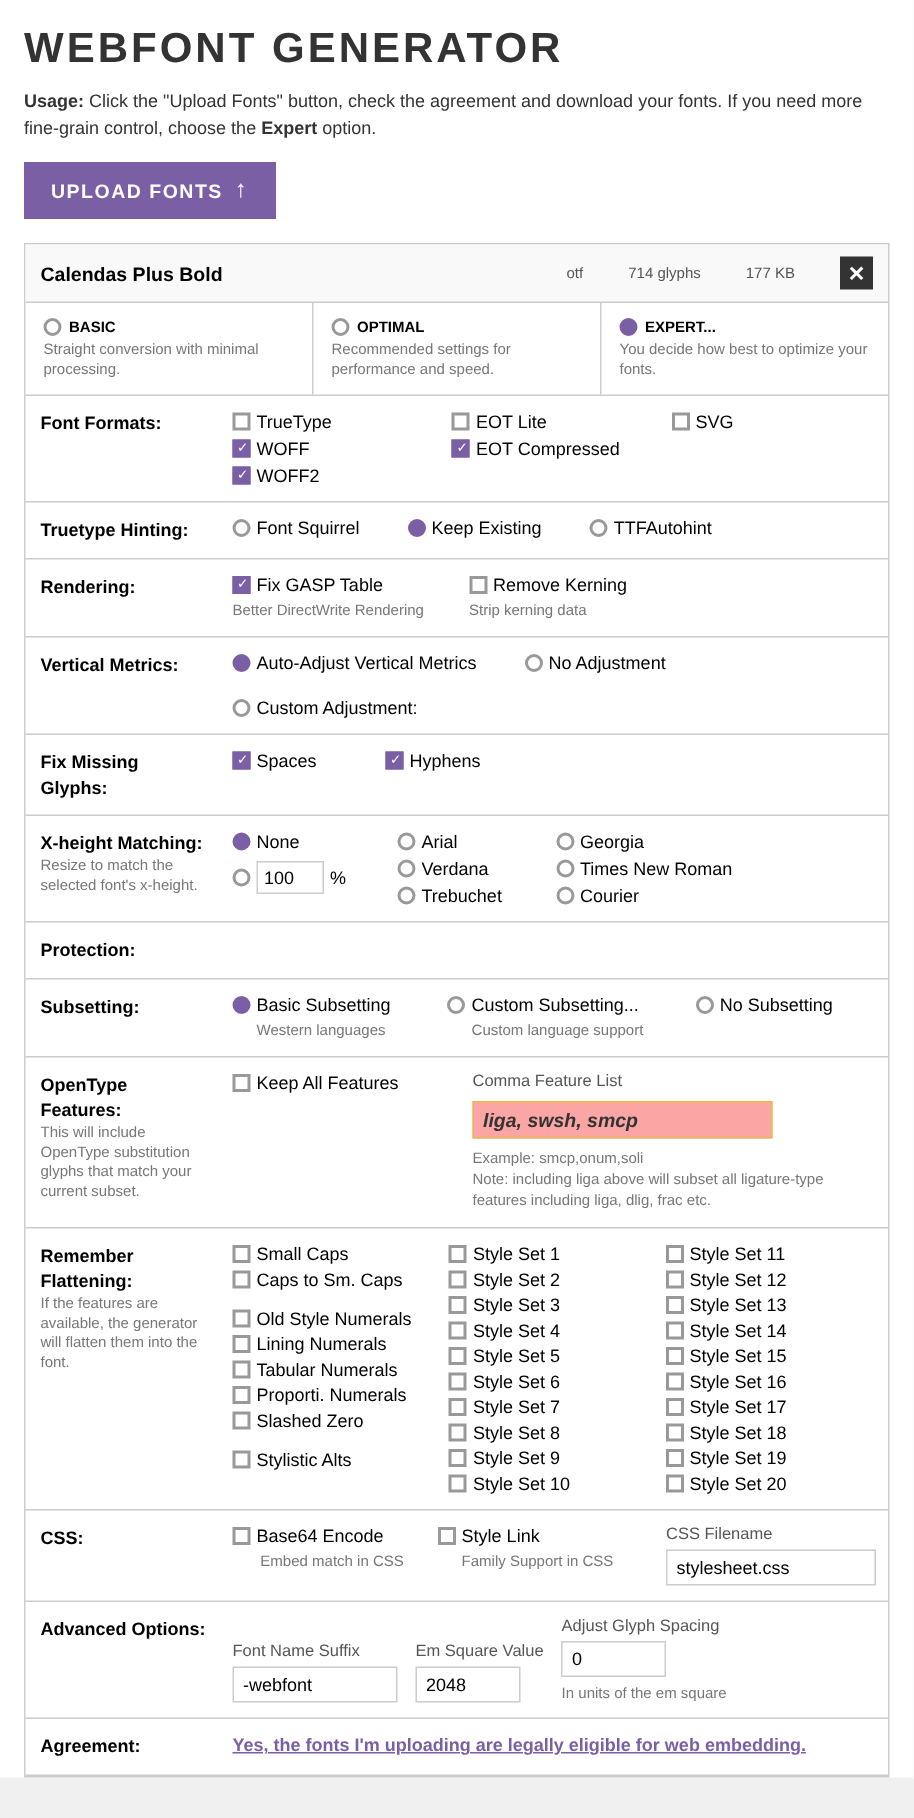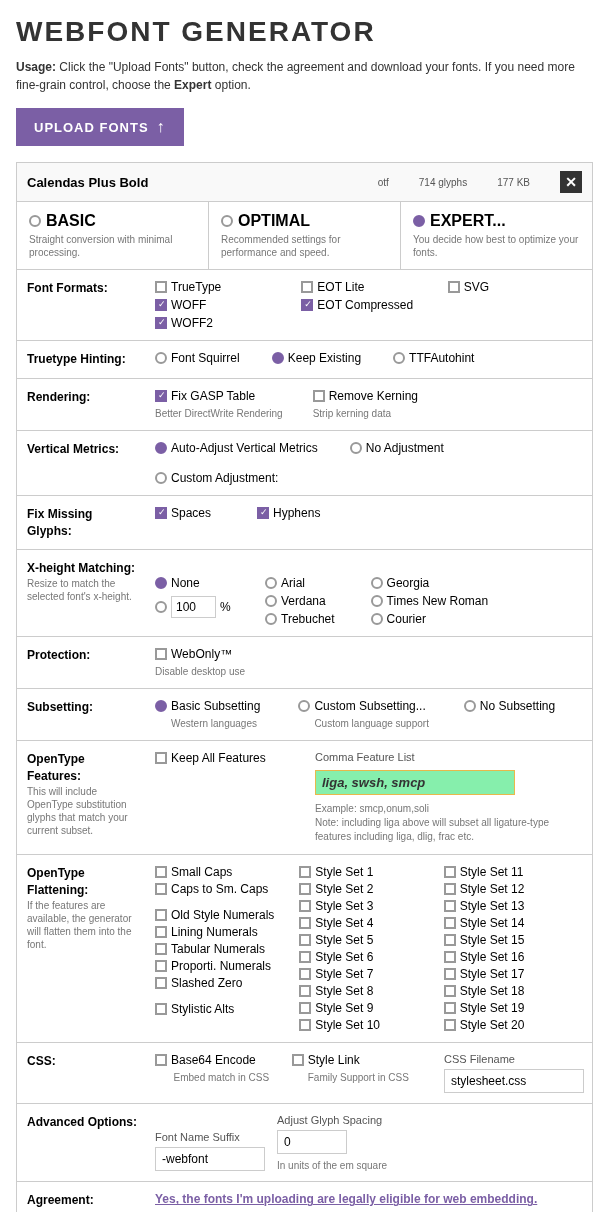--- a/index.html
+++ b/index.html
@@ -90,21 +90,21 @@
       border-bottom: 1px solid #ccc;
     }
     .mode-cell {
       flex: 1;
       padding: 10px 12px;
       border-right: 1px solid #ccc;
     }
     .mode-cell:last-child { border-right: none; }
     .mode-label {
       font-weight: bold;
-      font-size: 16px;
+      font-size: 10px;
       display: flex;
       align-items: center;
       gap: 5px;
       margin-bottom: 3px;
     }
     .mode-desc { font-size: 10px; color: #777; line-height: 1.3; }
     .radio-circle {
       width: 12px; height: 12px;
       border-radius: 50%;
       border: 2px solid #999;
@@ -179,21 +179,21 @@
       font-size: 12px;
     }
     .comma-label { font-size: 11px; color: #555; margin-bottom: 3px; }
     .comma-input {
       border: 1px solid #e8b84b;
       padding: 4px 6px;
       font-size: 13px;
       font-style: italic;
       font-weight: bold;
       color: #333;
-      background: #86efac;
+      background: #fca5a5;
       width: 200px;
     }
     .comma-example { font-size: 10px; color: #777; margin-top: 3px; line-height: 1.4; }
     .css-filename-input {
       border: 1px solid #ccc;
       padding: 4px 6px;
       font-size: 12px;
       width: 140px;
     }
     .adv-label { font-size: 11px; color: #555; }
@@ -377,21 +377,21 @@
         </div>
       </div>
     </div>
 
     <div class="settings-row">
       <div class="row-label">
         <span>X-height Matching:</span>
         <small>Resize to match the selected font's x-height.</small>
       </div>
       <div class="row-content">
-        <div style="display:flex; width:100%;margin-top:16px;">
+        <div style="display:flex; width:100%;">
           <div style="min-width:110px; display:flex; flex-direction:column; gap:6px;">
             <div class="radio-item">
               <span class="radio-circle checked"></span>
               <span>None</span>
             </div>
             <div style="display:flex; align-items:center; gap:4px; margin-left:0px;">
               <span class="radio-circle"></span>
               <input class="small-input" type="text" value="100" style="">
               <span>%</span>
             </div>
@@ -425,29 +425,20 @@
                 <span>Courier</span>
               </div>
             </div>
           </div>
         </div>
       </div>
     </div>
 
     <div class="settings-row">
       <div class="row-label">Protection:</div>
-      <div class="row-content">
-        <div style="display:flex; flex-direction:column; gap:2px;">
-          <div class="checkbox-item">
-            <span class="cb-box"></span>
-            <span>WebOnly™</span>
-          </div>
-          <div class="desc-text">Disable desktop use</div>
-        </div>
-      </div>
     </div>
 
     <div class="settings-row">
       <div class="row-label">Subsetting:</div>
       <div class="row-content">
         <div style="display:flex; gap:12px; width:100%; flex-wrap:wrap;">
           <div style="display:flex; flex-direction:column; gap:2px;">
             <div class="radio-item">
               <span class="radio-circle checked"></span>
               <span>Basic Subsetting</span>
@@ -489,21 +480,21 @@
             <input class="comma-input" type="text" value="liga, swsh, smcp" style="">
             <div class="comma-example" style="white-space:pre-line;">Example: smcp,onum,soli
 Note: including liga above will subset all ligature-type features including liga, dlig, frac etc.</div>
           </div>
         </div>
       </div>
     </div>
 
     <div class="settings-row">
       <div class="row-label">
-        <span>OpenType Flattening:</span>
+        <span>Remember Flattening:</span>
         <small>If the features are available, the generator will flatten them into the font.</small>
       </div>
       <div class="row-content" style="align-items:flex-start;">
         <div style="display:flex; width:100%; gap:4px;">
 
           <div style="display:flex; flex-direction:column; gap:3px; flex:1;">
             <div class="checkbox-item">
                 <span class="cb-box"></span>
                 <span>Small Caps</span>
               </div>
@@ -655,20 +646,24 @@
     </div>
 
     <div class="settings-row">
       <div class="row-label">Advanced Options:</div>
       <div class="row-content" style="align-items:flex-end; flex-wrap:wrap; gap:12px;">
         <div style="display:flex; flex-direction:column; gap:4px;">
           <div class="adv-label">Font Name Suffix</div>
           <input class="adv-input" type="text" value="-webfont" style="">
         </div>
         <div style="display:flex; flex-direction:column; gap:4px;">
+          <div class="adv-label">Em Square Value</div>
+          <input class="adv-input adv-input-sm" type="text" value="2048" style="">
+        </div>
+        <div style="display:flex; flex-direction:column; gap:4px;">
           <div class="adv-label">Adjust Glyph Spacing</div>
           <input class="adv-input adv-input-sm" type="text" value="0" style="">
           <div class="adv-note">In units of the em square</div>
         </div>
       </div>
     </div>
 
 
     <div class="settings-row">
       <div class="row-label">Agreement:</div>

